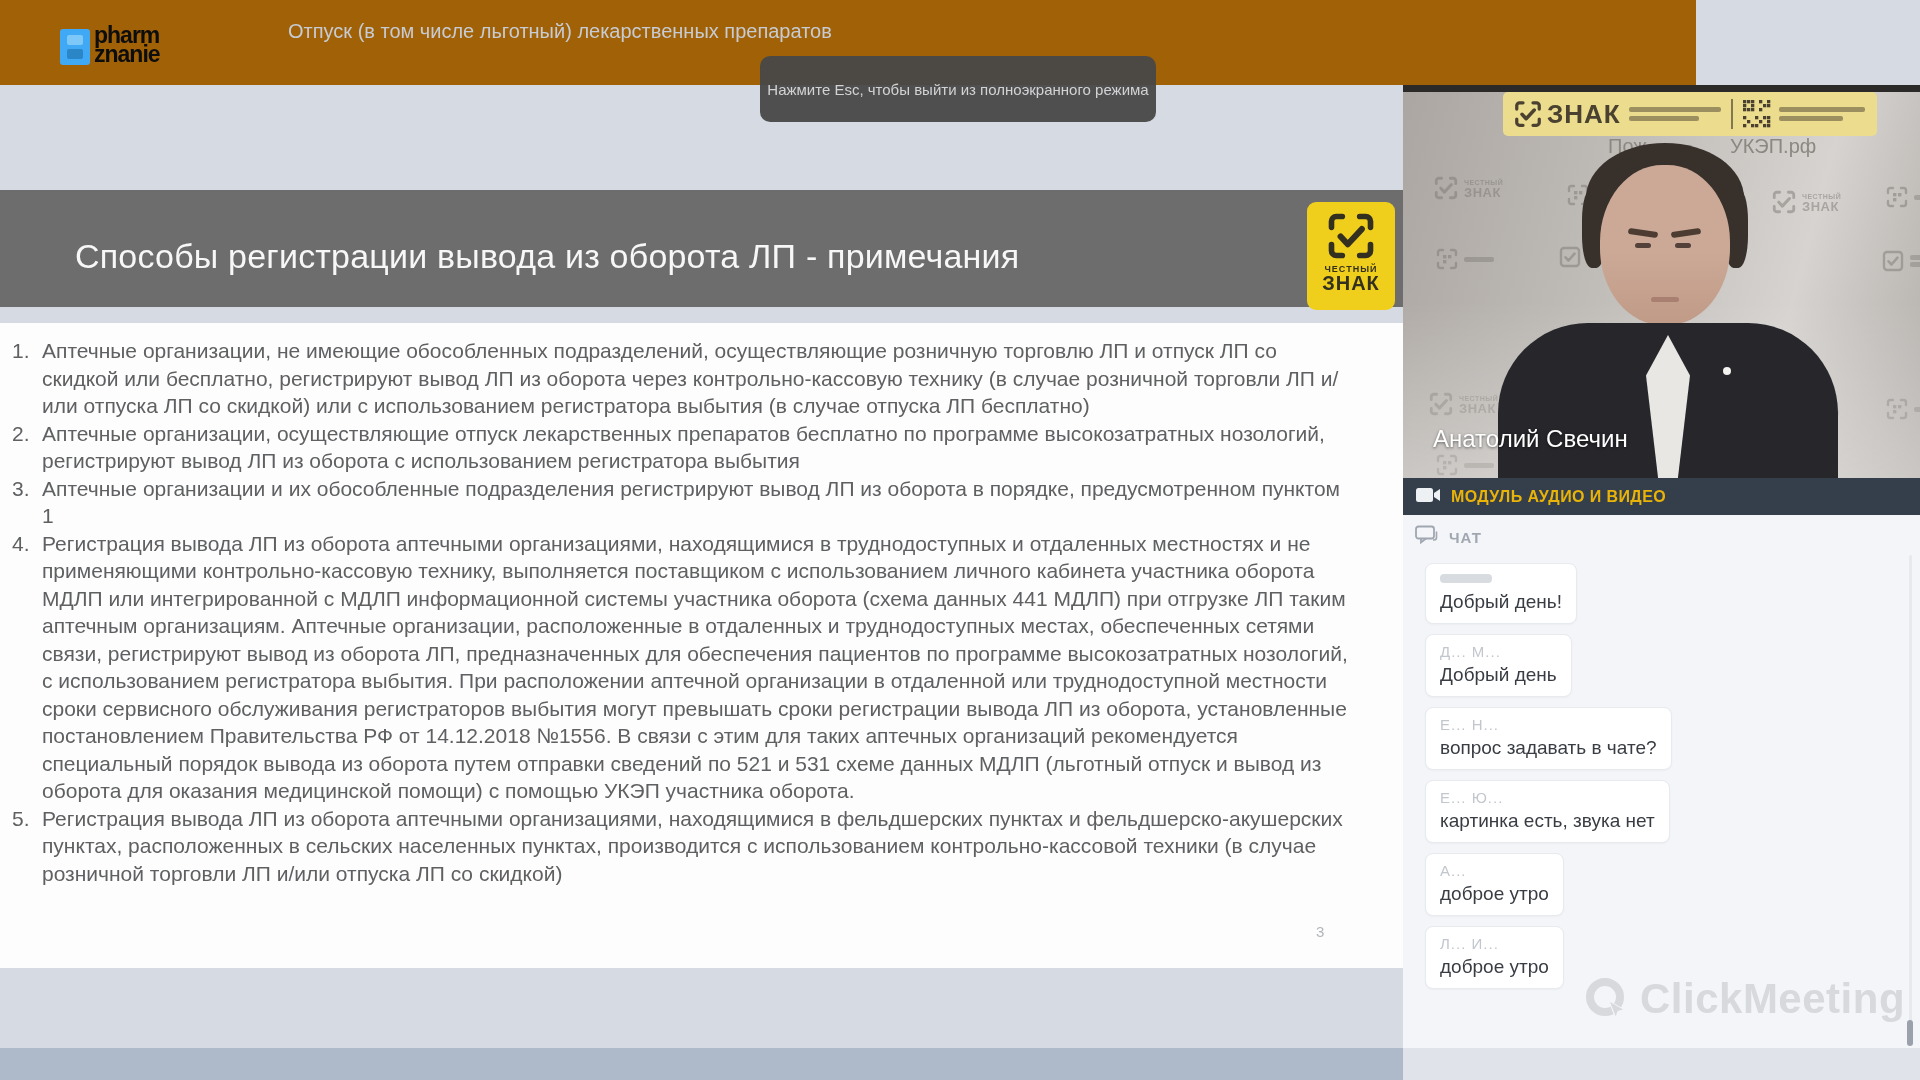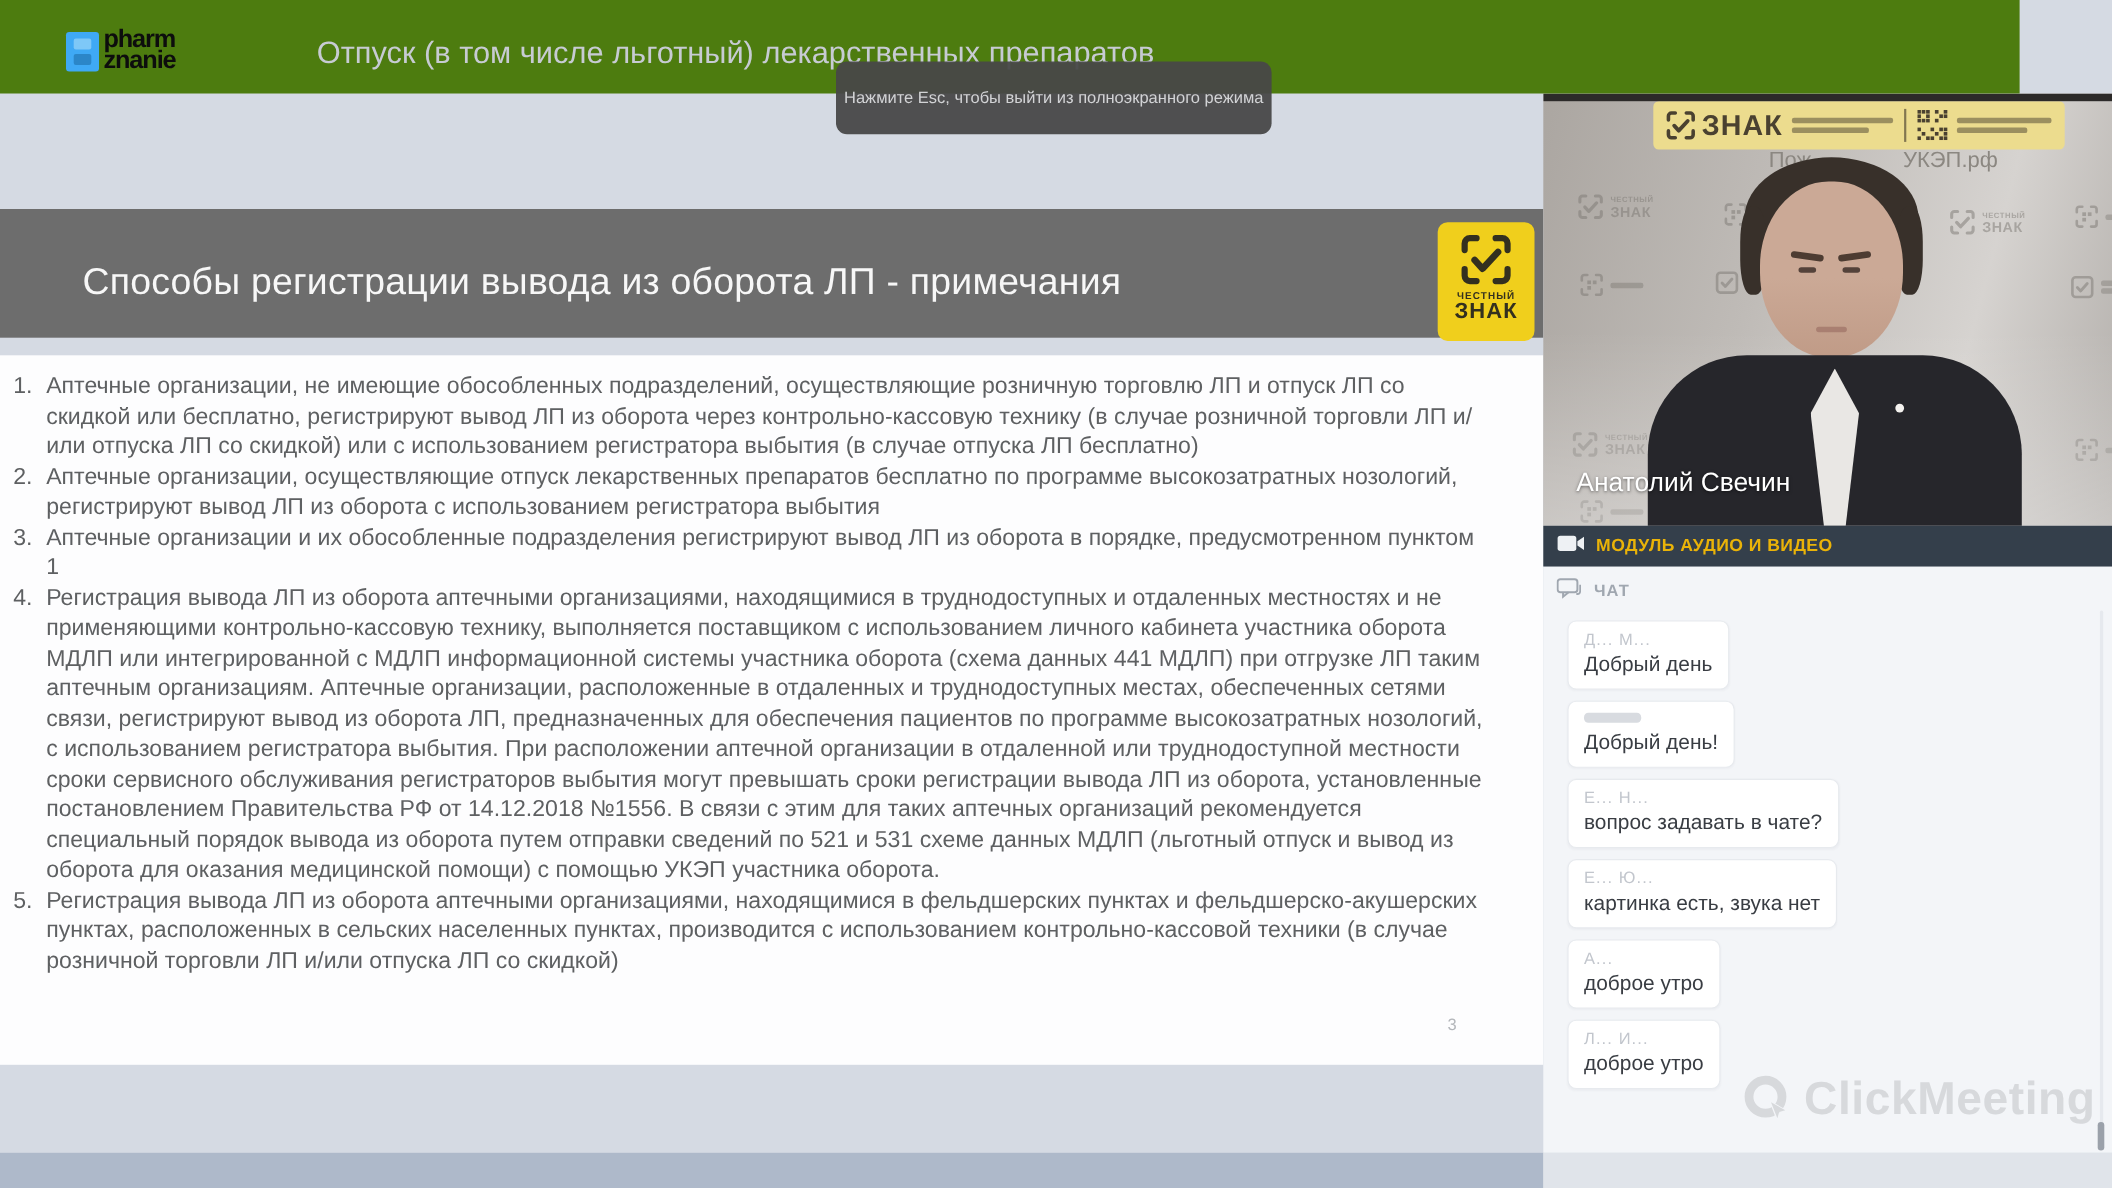--- a/index.html
+++ b/index.html
@@ -2,28 +2,28 @@
 <html><head>
 <meta charset="utf-8">
 <style>
   html,body{margin:0;padding:0;background:#222;}
   *{box-sizing:border-box;}
   #screen{
     position:relative;width:1920px;height:1080px;overflow:hidden;
     font-family:"Liberation Sans","DejaVu Sans",sans-serif;background:#d5dae3;
   }
   
-  .topbar{position:absolute;left:0;top:0;width:1836px;height:85px;background:#4d7c0f;z-index:5;padding-left:41px;}
+  .topbar{position:absolute;left:0;top:0;width:1696px;height:85px;background:#a16207;z-index:5;padding-left:41px;}
   .brand{position:absolute;left:60px;top:26px;display:flex;align-items:flex-start;}
   .brand-icon{width:30px;height:36px;background:#3fa9f5;border-radius:3px;position:relative;margin-top:3px;}
   .brand-icon::before{content:"";position:absolute;left:7px;top:6px;width:16px;height:10px;background:#7ec8f7;border-radius:2px;}
   .brand-icon::after{content:"";position:absolute;left:7px;top:20px;width:16px;height:10px;background:#2b86c8;border-radius:2px;}
   .brand-text{margin-left:4px;line-height:19px;font-weight:bold;font-size:23px;letter-spacing:-1px;color:#0d0d0d;}
   .brand-text div{white-space:nowrap;}
-  .webinar-title{position:absolute;left:288px;top:32px;font-size:28px;color:#c7cbd3;white-space:nowrap;}
+  .webinar-title{position:absolute;left:288px;top:20px;font-size:20px;color:#c7cbd3;white-space:nowrap;}
   
   .toast{position:absolute;left:760px;top:56px;width:396px;height:66px;background:rgba(72,72,72,0.95);
     border-radius:10px;z-index:9;display:flex;align-items:center;justify-content:center;}
   .toast span{font-size:15px;color:#d2d3d5;}
   
   .slide-band{position:absolute;left:0;top:190px;width:1403px;height:117px;background:#6d6d6d;z-index:2;}
   .slide-title{position:absolute;left:75px;top:0;height:133px;display:flex;align-items:center;
     color:#f7f7f7;font-size:34px;font-weight:500;letter-spacing:0.2px;white-space:nowrap;}
   .badge{position:absolute;left:1307px;top:202px;width:88px;height:108px;background:#f0cf1c;border-radius:9px;
     z-index:3;display:flex;flex-direction:column;align-items:center;padding-top:8px;color:#33301f;}
@@ -363,26 +363,26 @@
         <svg viewBox="0 0 24 20" fill="none" stroke="currentColor" stroke-width="1.8">
           <rect x="1" y="1.5" width="18" height="12" rx="2.5"></rect>
           <path d="M6 13.5v4l5-4" fill="none"></path>
           <path d="M21.5 6.5v6a2.5 2.5 0 0 1-2.5 2.5h-1" stroke-width="1.6"></path>
         </svg>
       </span>
       <span class="chat-label">ЧАТ</span>
     </div>
     <div class="chat-msgs">
         <div class="bubble">
+          <div class="sender blur-bar"></div>
+          <div class="msg">Добрый день!</div>
+        </div>
+        <div class="bubble">
           <div class="sender">Д... М...</div>
           <div class="msg">Добрый день</div>
-        </div>
-        <div class="bubble">
-          <div class="sender blur-bar"></div>
-          <div class="msg">Добрый день!</div>
         </div>
         <div class="bubble">
           <div class="sender">Е... Н...</div>
           <div class="msg">вопрос задавать в чате?</div>
         </div>
         <div class="bubble">
           <div class="sender">Е... Ю...</div>
           <div class="msg">картинка есть, звука нет</div>
         </div>
         <div class="bubble">

